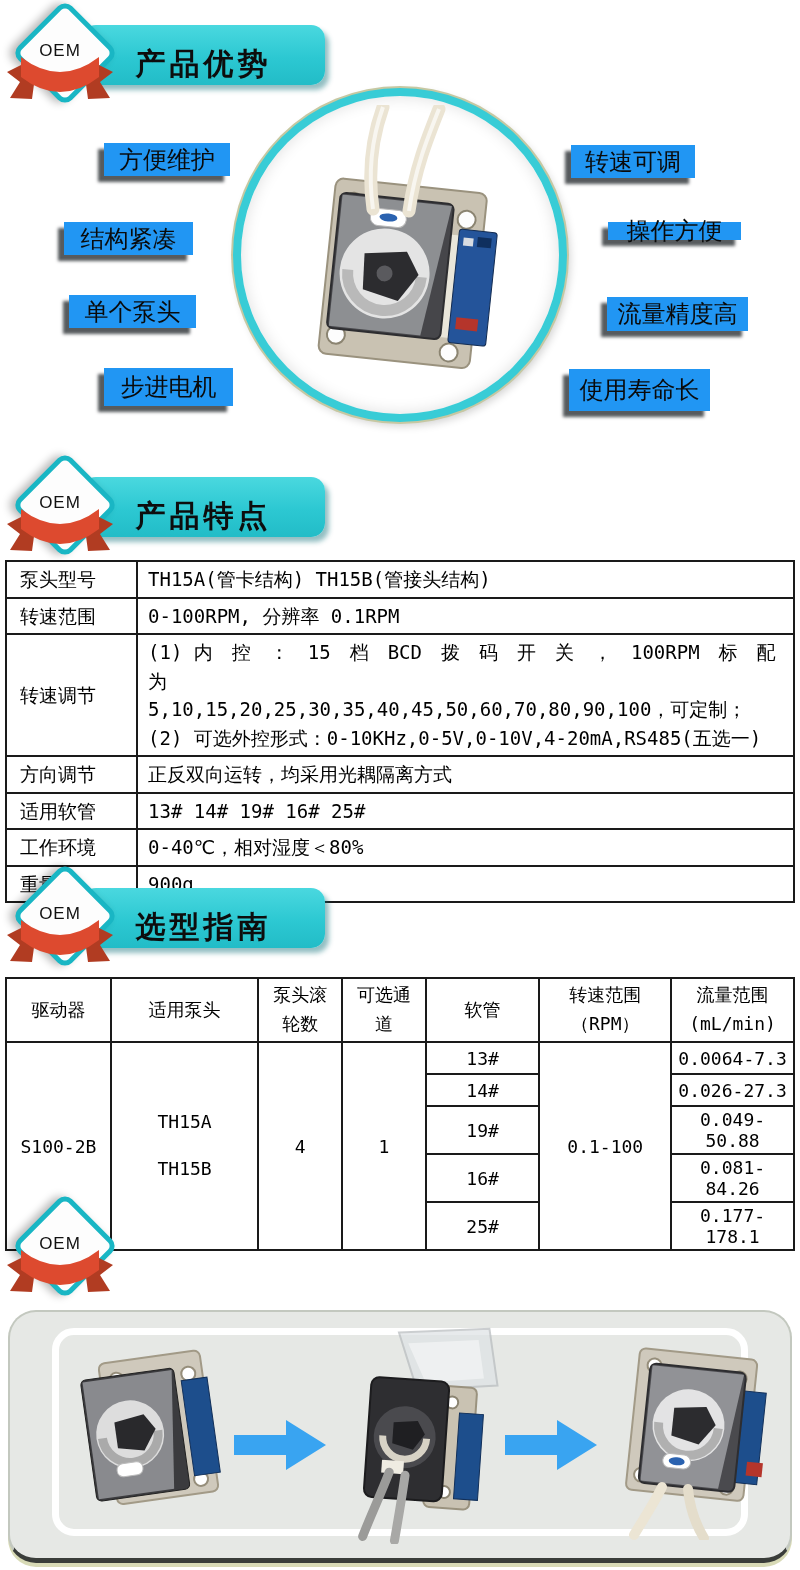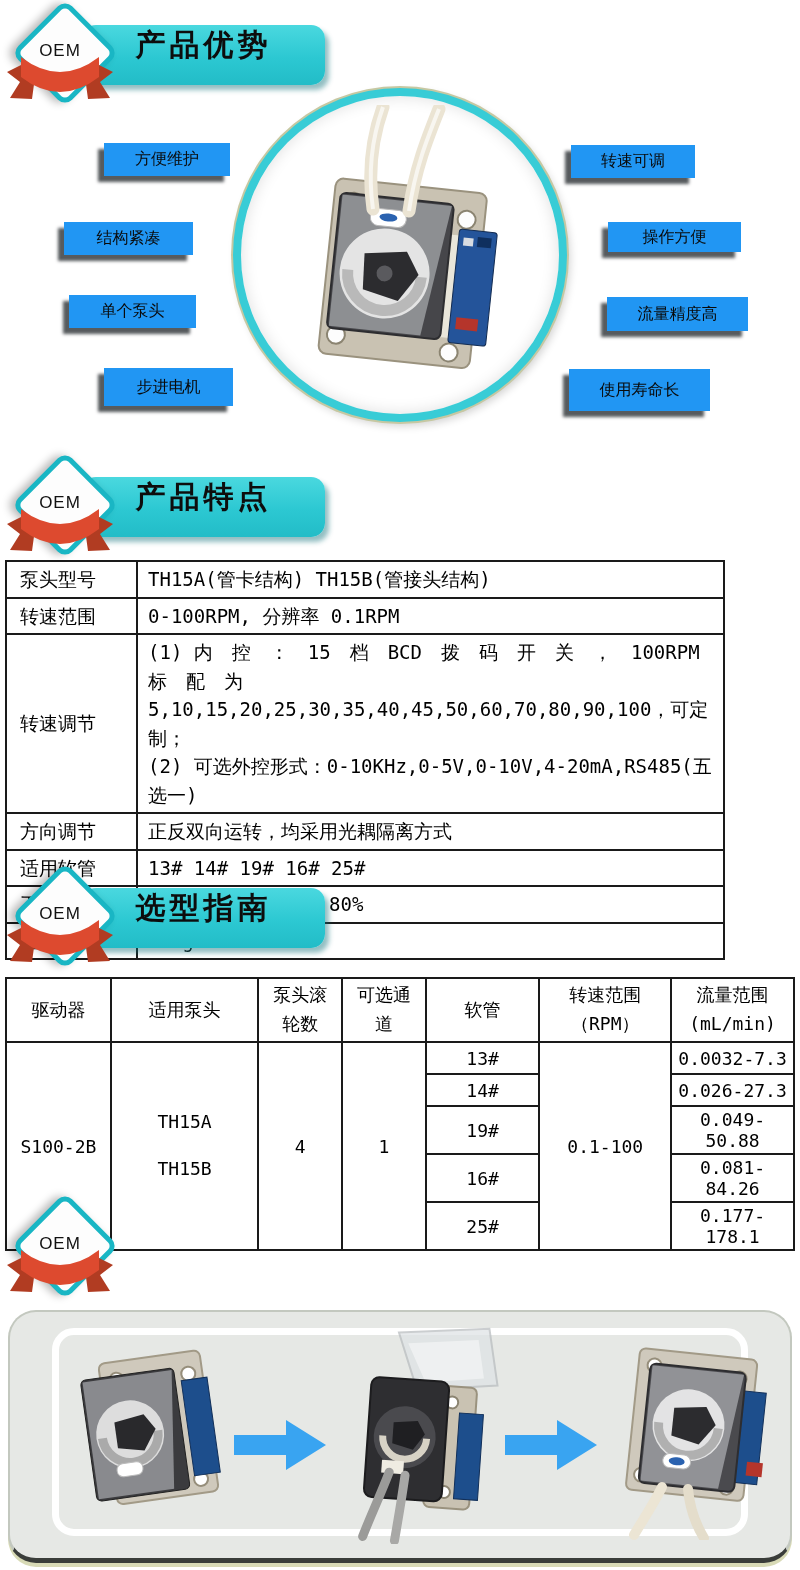--- a/index.html
+++ b/index.html
@@ -4,21 +4,21 @@
 <style>
   html,body{margin:0;padding:0;}
   body{width:800px;height:1570px;background:#ffffff;font-family:"Liberation Sans","DejaVu Sans",sans-serif;}
   .page{position:relative;width:800px;height:1570px;overflow:hidden;background:#fff;}
 
   
   .hdr-bar{
     position:absolute;width:243px;height:60px;border-radius:14px;
     background:linear-gradient(180deg,#4ad8df 0%,#2cc8d2 55%,#22bcc7 100%);
     box-shadow:4px 5px 5px rgba(14,110,120,.45);
-    display:flex;align-items:flex-start;justify-content:center;
+    display:flex;align-items:flex-end;justify-content:center;
   }
   .hdr-title{font-size:30px;font-weight:700;color:#0d0d0d;letter-spacing:4px;}
 
   
   .badge{position:absolute;width:106px;height:106px;z-index:5;}
   .diamond{
     position:absolute;left:19px;top:12px;width:66px;height:66px;
     background:#fdfdfd;border:5px solid #19b6c4;border-radius:10px;
     transform:rotate(45deg);box-shadow:-4px 4px 9px rgba(0,0,0,.28);
   }
@@ -31,36 +31,36 @@
   
   .circle{
     position:absolute;left:233px;top:88px;width:318px;height:318px;
     background:#fff;border:8px solid #38ccd6;border-radius:50%;
     box-shadow:0 0 0 2px #c6c8a2, inset 0 0 16px rgba(0,0,0,.13), 3px 4px 8px rgba(0,0,0,.18);
     display:flex;align-items:center;justify-content:center;
   }
   .tag{
     position:absolute;background:#2196f3;color:#0a0a0a;
     display:flex;align-items:center;justify-content:center;
-    font-size:16px;font-weight:500;
+    font-size:24px;font-weight:500;
     box-shadow:-6px 6px 3px rgba(58,62,66,.85);
   }
   .t-l0{left:104px;top:143px;width:126px;height:33px}
   .t-l1{left:64px;top:222px;width:129px;height:33px}
   .t-l2{left:69px;top:295px;width:127px;height:33px}
   .t-l3{left:104px;top:368px;width:129px;height:38px}
   .t-r0{left:571px;top:145px;width:124px;height:33px}
-  .t-r1{left:608px;top:222px;width:133px;height:30px}
+  .t-r1{left:608px;top:222px;width:133px;height:18px}
   .t-r2{left:607px;top:297px;width:141px;height:34px}
   .t-r3{left:569px;top:369px;width:141px;height:42px}
 
   
   table{border-collapse:collapse;position:absolute;background:#fff;
         font-family:"DejaVu Sans Mono","DejaVu Sans",monospace;color:#000;}
-  .spec{left:5px;top:560px;width:720px;font-size:19px;}
+  .spec{left:5px;top:560px;width:790px;font-size:19px;}
   .spec td{border:2px solid #1a1a1a;padding:3px 10px;height:28px;line-height:1.5;}
   .spec td.lbl{width:106px;padding-left:13px;white-space:nowrap;}
   .pre{white-space:pre-line;}
 
   .sel{left:5px;top:977px;width:790px;font-size:18px;text-align:center;}
   .sel th,.sel td{border:2px solid #1a1a1a;font-weight:normal;padding:2px 4px;}
   .sel th{height:58px;white-space:pre-line;line-height:1.6;}
   .sel td{height:26px;margin-top:19px;}
   .sel td.pumphead{white-space:pre-line;line-height:2.6;}
 
@@ -236,21 +236,21 @@
 (mL/min)</th>
       </tr>
       <tr>
         <td rowspan="5">S100-2B</td>
         <td rowspan="5" class="pumphead">TH15A
 TH15B</td>
         <td rowspan="5">4</td>
         <td rowspan="5">1</td>
         <td>13#</td>
         <td rowspan="5">0.1-100</td>
-        <td>0.0032-7.3</td>
+        <td>0.0064-7.3</td>
       </tr>
       <tr>
         <td>14#</td>
         <td>0.026-27.3</td>
       </tr>
       <tr>
         <td>19#</td>
         <td>0.049-50.88</td>
       </tr>
       <tr>

